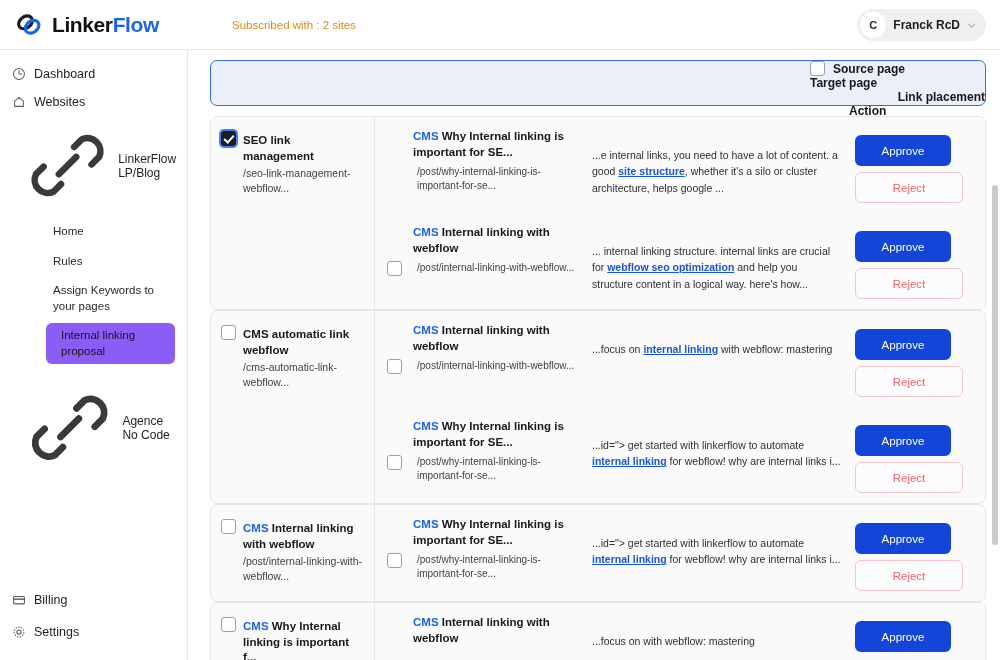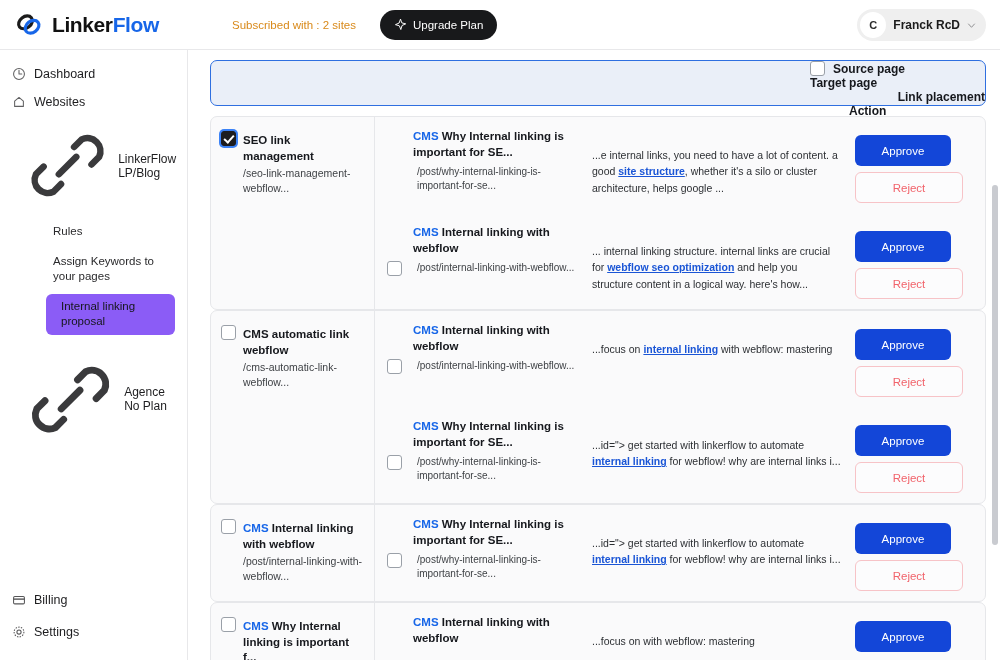--- a/index.html
+++ b/index.html
@@ -265,26 +265,20 @@
         <ellipse cx="13" cy="11" rx="8.5" ry="6.4" transform="rotate(-38 13 11)" fill="none" stroke="#1b1b1b" stroke-width="3.6"></ellipse>
         <ellipse cx="20.5" cy="16" rx="8.5" ry="6.4" transform="rotate(-38 20.5 16)" fill="none" stroke="#1766e8" stroke-width="3.6"></ellipse>
       </svg>
       <div class="logo-text">
         <span class="lk">Linker</span><span class="fl">Flow</span>
       </div>
     </div>
 
     <div class="sub-note">Subscribed with : 2 sites</div>
 
-    <button class="upgrade-btn">
-      <svg class="spark-icon" viewBox="0 0 16 16">
-        <path d="M8 1.4 L9.6 6 L14.4 7.2 L9.9 9.2 L8.4 14.2 L6.6 9.6 L1.8 8.2 L6.3 6.2 Z" fill="none" stroke="#ffffff" stroke-width="1.2" stroke-linejoin="round"></path>
-      </svg>
-      <span>Upgrade Plan</span>
-    </button>
 
     <div class="user-chip">
       <div class="avatar">C</div>
       <div class="user-name">Franck RcD</div>
       <svg class="chev" viewBox="0 0 12 12">
         <path d="M2 4 L6 8.4 L10 4" fill="none" stroke="#5a5a5e" stroke-width="1.3" stroke-linecap="round"></path>
       </svg>
     </div>
   </div>
 
@@ -309,31 +303,32 @@
 
       <div class="nav-sub">
         <svg class="ic" viewBox="0 0 16 16">
           <path d="M6.4 9.6 L9.6 6.4" stroke="#3a3a3c" stroke-width="1.2" stroke-linecap="round"></path>
           <path d="M9.2 4.6 L10.6 3.2 a2.4 2.4 0 0 1 3.2 3.2 L12.4 7.8" fill="none" stroke="#3a3a3c" stroke-width="1.2" stroke-linecap="round"></path>
           <path d="M6.8 11.4 L5.4 12.8 a2.4 2.4 0 0 1 -3.2 -3.2 L3.6 8.2" fill="none" stroke="#3a3a3c" stroke-width="1.2" stroke-linecap="round"></path>
         </svg>
         <span>LinkerFlow LP/Blog</span>
       </div>
 
+      <div class="nav-leaf">Home</div>
       <div class="nav-leaf">Rules</div>
       <div class="nav-leaf">Assign Keywords to your pages</div>
       <div class="nav-leaf active">Internal linking proposal</div>
 
       <div class="nav-sub" style="margin-top:12px;">
         <svg class="ic" viewBox="0 0 16 16">
           <path d="M6.4 9.6 L9.6 6.4" stroke="#3a3a3c" stroke-width="1.2" stroke-linecap="round"></path>
           <path d="M9.2 4.6 L10.6 3.2 a2.4 2.4 0 0 1 3.2 3.2 L12.4 7.8" fill="none" stroke="#3a3a3c" stroke-width="1.2" stroke-linecap="round"></path>
           <path d="M6.8 11.4 L5.4 12.8 a2.4 2.4 0 0 1 -3.2 -3.2 L3.6 8.2" fill="none" stroke="#3a3a3c" stroke-width="1.2" stroke-linecap="round"></path>
         </svg>
-        <span>Agence No Plan</span>
+        <span>Agence No Code</span>
       </div>
 
       <div class="sidebar-bottom">
         <div class="nav-item">
           <svg class="ic" viewBox="0 0 16 16">
             <rect x="1.8" y="4" width="12.4" height="8.4" rx="1.4" fill="none" stroke="#2d2d2f" stroke-width="1.2"></rect>
             <path d="M1.8 7 L14.2 7" stroke="#2d2d2f" stroke-width="1.6"></path>
           </svg>
           <span>Billing</span>
         </div>

